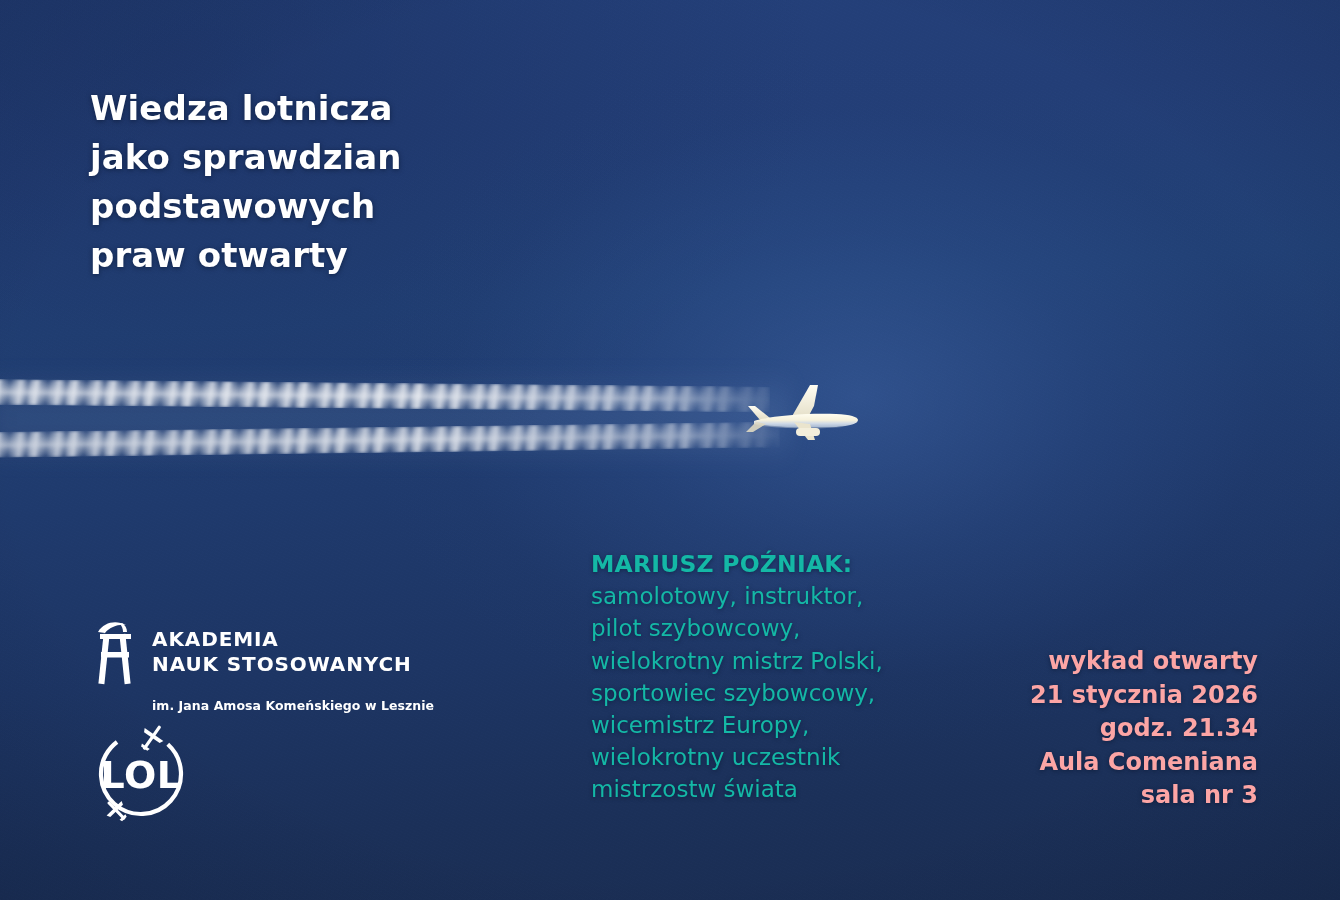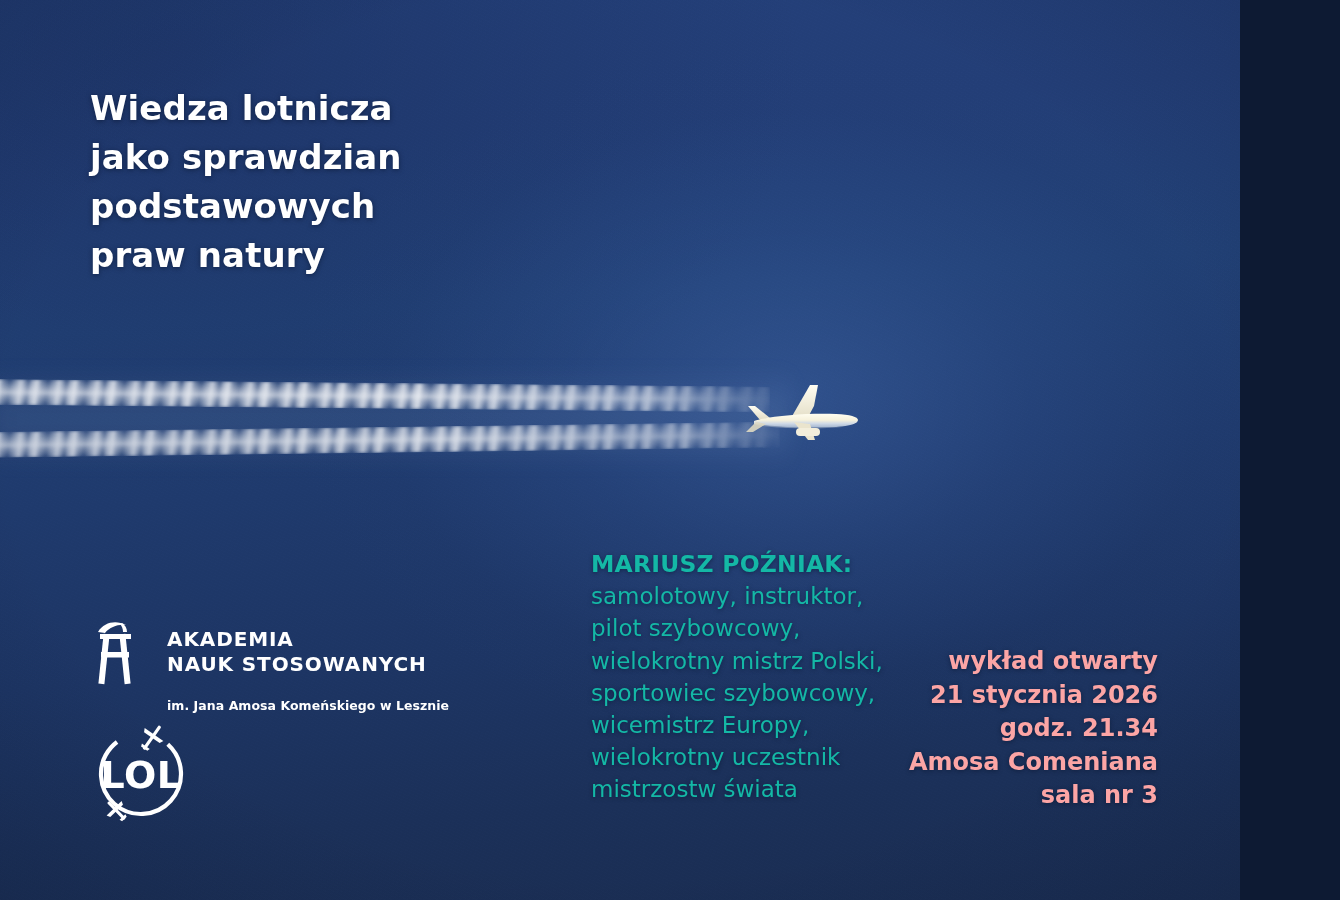--- a/index.html
+++ b/index.html
@@ -2,21 +2,21 @@
 <html><head>
 <meta charset="utf-8">
 <style>
   html, body {
     margin: 0;
     padding: 0;
     background: #0d1a33;
   }
   .poster {
     position: relative;
-    width: 1240px;
+    width: 1340px;
     height: 900px;
     overflow: hidden;
     font-family: "DejaVu Sans", "Liberation Sans", sans-serif;
     background: #1f3a70;
   }
 
   
   .sky {
     position: absolute;
     inset: 0;
@@ -171,21 +171,21 @@
   }
   .event div { white-space: nowrap; }
 
   
   .logo-ans {
     position: absolute;
     left: 92px;
     top: 614px;
     display: flex;
     align-items: flex-start;
-    gap: 29px;
+    gap: 14px;
   }
   .ans-mark { width: 46px; height: 74px; flex: none; }
   .ans-text { color: #fff; padding-top: 13px; }
   .ans-l1, .ans-l2 {
     font-size: 20px;
     font-weight: 700;
     letter-spacing: 0.9px;
     line-height: 25px;
     white-space: nowrap;
   }
@@ -261,39 +261,39 @@
       <path d="M12 50 L2 60 L9 60 L22 52 Z" fill="#ded8c1" opacity="0.9"></path>
     </svg>
   </div>
 
   <div class="vignette"></div>
 
   <div class="title">
     <div>Wiedza lotnicza</div>
     <div>jako sprawdzian</div>
     <div>podstawowych</div>
-    <div>praw natury</div>
+    <div>praw otwarty</div>
   </div>
 
   <div class="speaker">
     <div class="speaker-name">MARIUSZ POŹNIAK:</div>
     <div class="speaker-line">samolotowy, instruktor,</div>
     <div class="speaker-line">pilot szybowcowy,</div>
     <div class="speaker-line">wielokrotny mistrz Polski,</div>
     <div class="speaker-line">sportowiec szybowcowy,</div>
     <div class="speaker-line">wicemistrz Europy,</div>
     <div class="speaker-line">wielokrotny uczestnik</div>
     <div class="speaker-line">mistrzostw świata</div>
   </div>
 
   <div class="event">
     <div>wykład otwarty</div>
     <div>21 stycznia 2026</div>
     <div>godz. 21.34</div>
-    <div>Amosa Comeniana</div>
+    <div>Aula Comeniana</div>
     <div>sala nr 3</div>
   </div>
 
   <div class="logo-ans">
     <span class="ans-mark">
       <svg viewBox="0 0 46 74" width="46" height="74" aria-hidden="true">
         <path d="M6 18 C 12 8, 24 6, 34 11 C 26 10, 18 13, 13 19 Z" fill="#ffffff"></path>
         <path d="M30 9 C 33 11, 35 14, 35 18 L 31 18 C 31 15, 30 12, 28 10 Z" fill="#ffffff"></path>
         <rect x="9" y="20" width="6" height="50" transform="rotate(6 12 45)" fill="#ffffff"></rect>
         <rect x="30" y="20" width="6" height="50" transform="rotate(-6 33 45)" fill="#ffffff"></rect>

